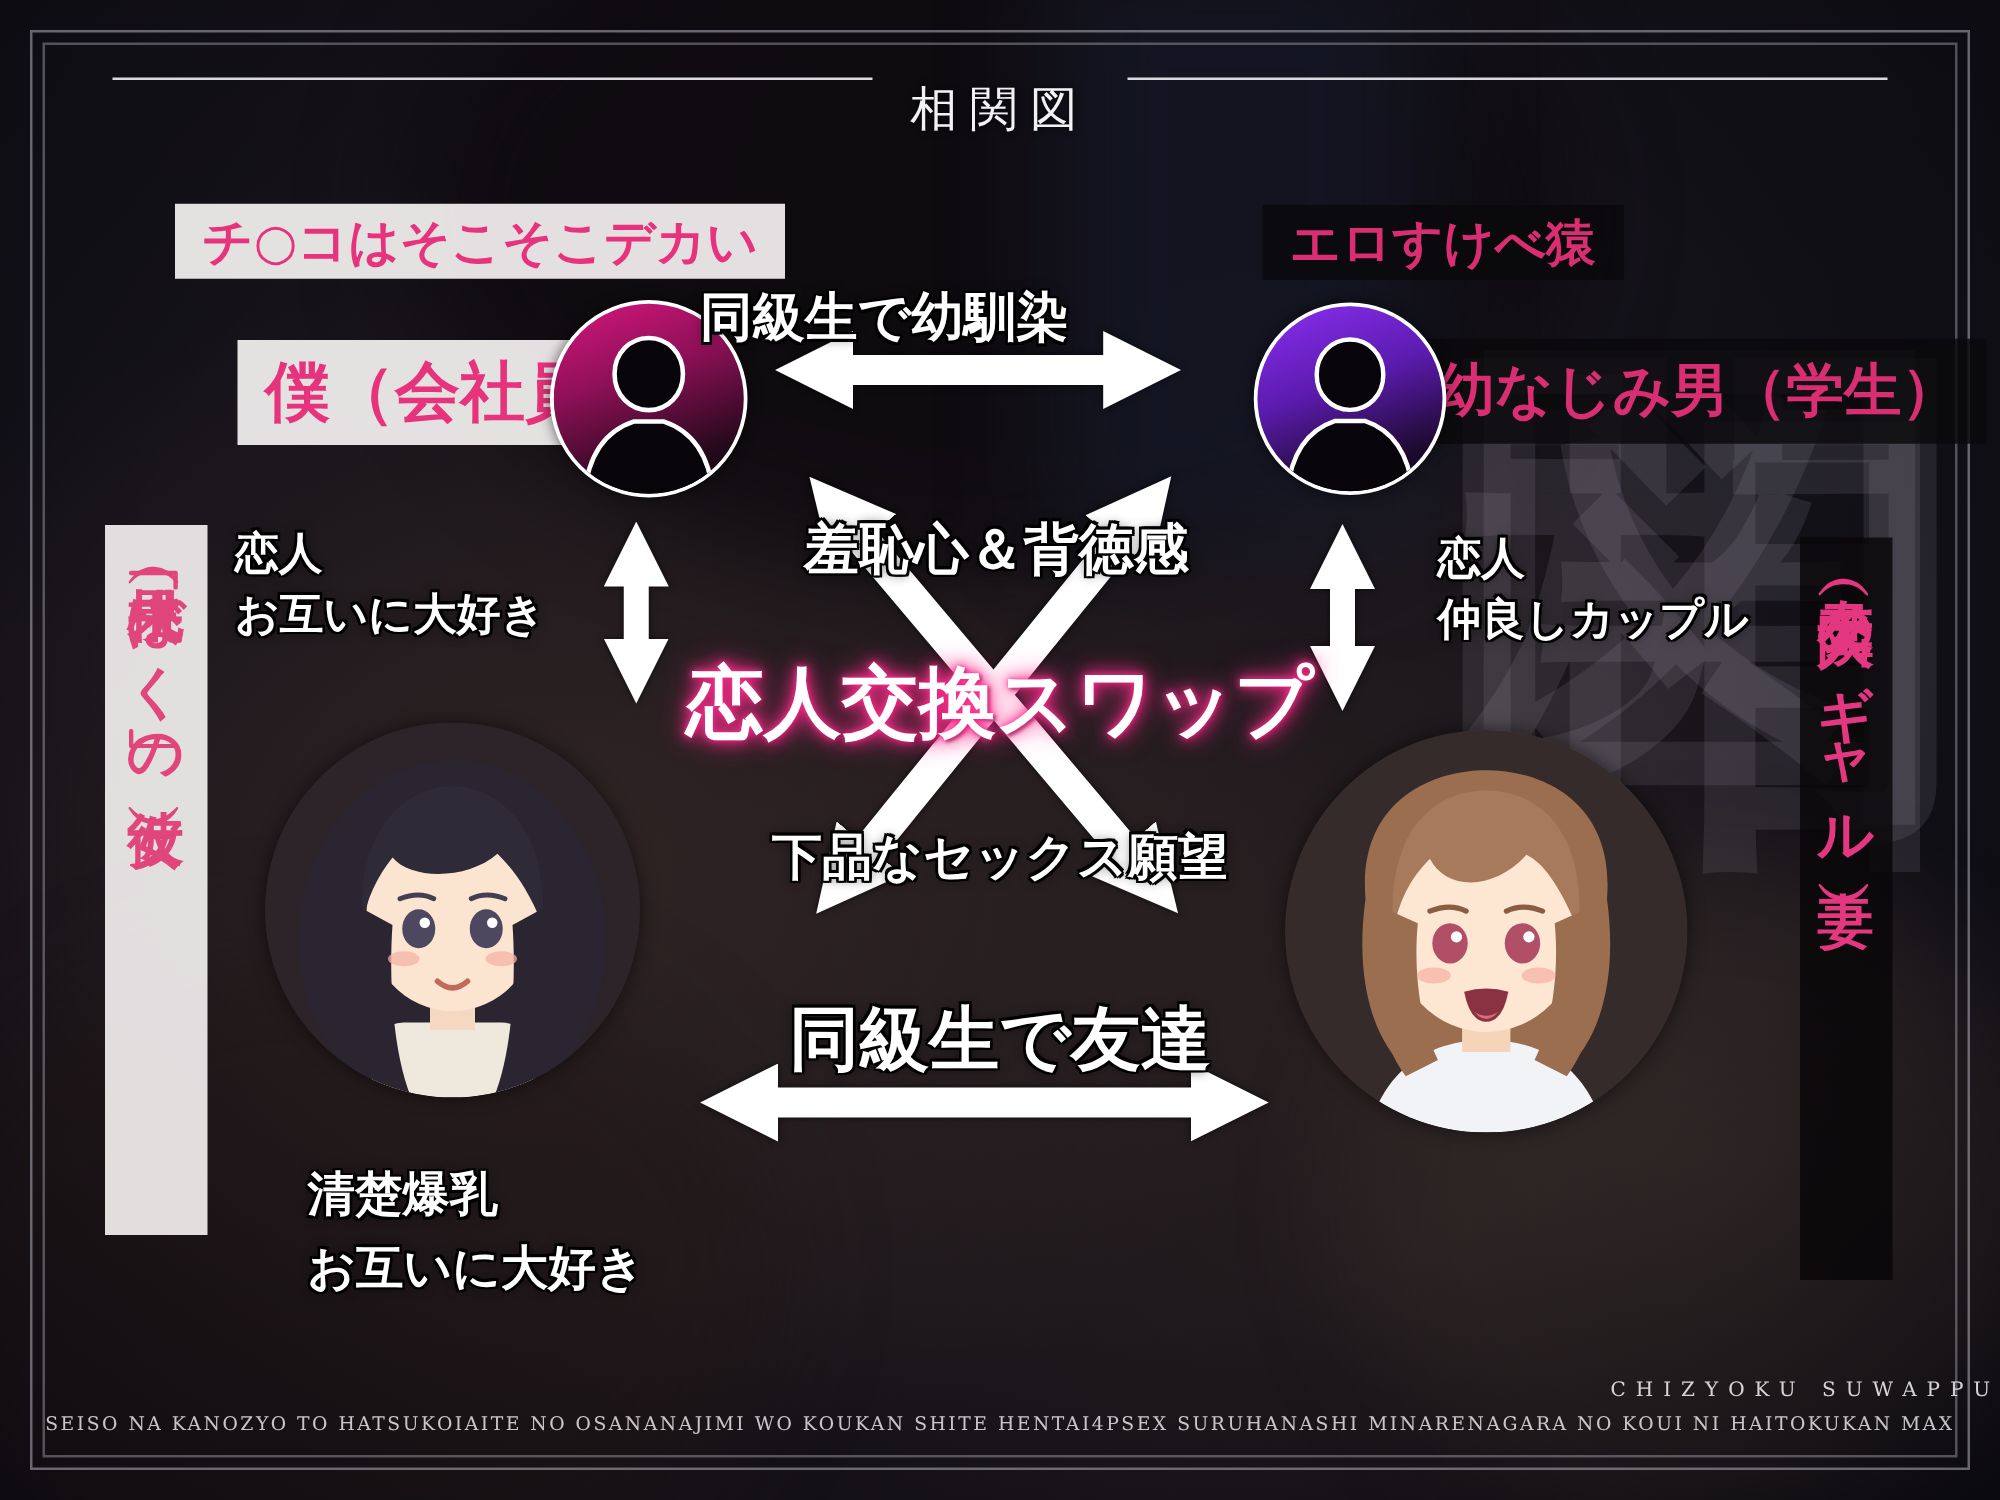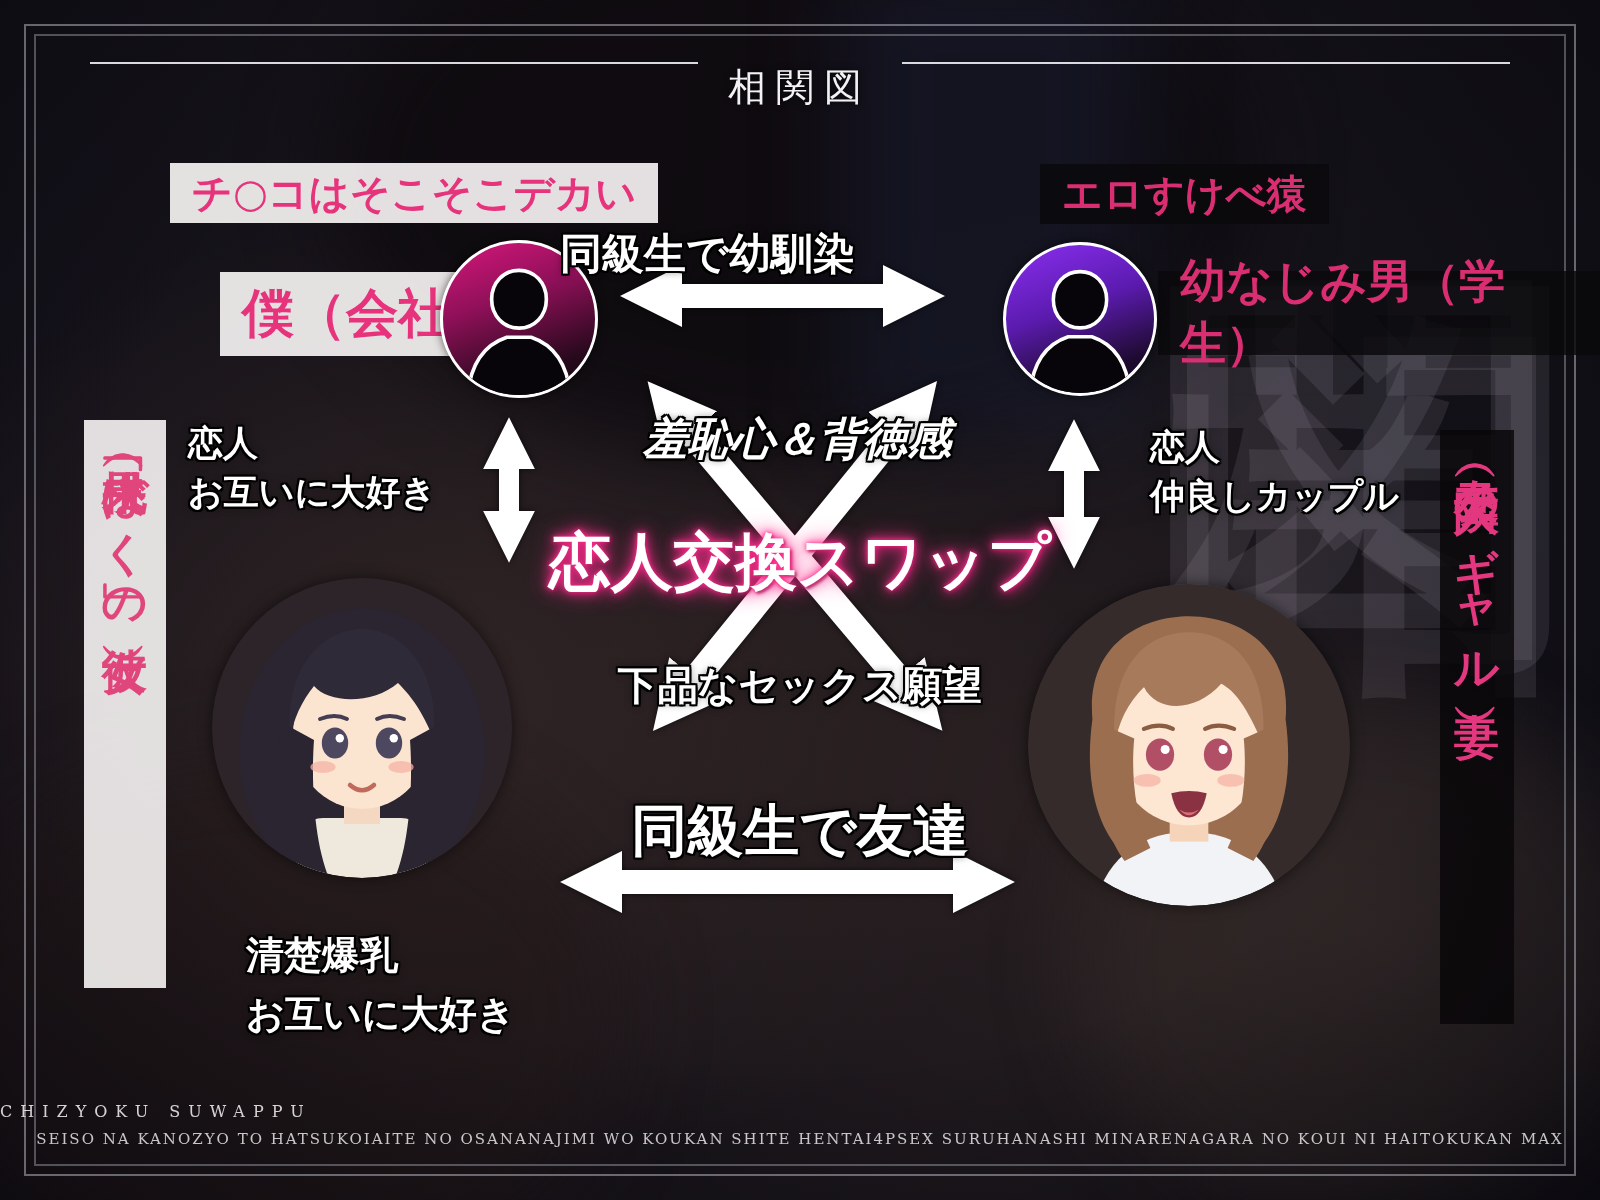--- a/index.html
+++ b/index.html
@@ -23,21 +23,21 @@
     writing-mode:vertical-rl;font-size:410px;line-height:1.08;font-weight:bold;
     color:rgba(196,192,206,.11);user-select:none;white-space:nowrap;
   }
   .frame{position:absolute;pointer-events:none;}
   .frame.outer{inset:24px;border:2px solid rgba(176,176,188,.55);}
   .frame.inner{inset:34px;border:2px solid rgba(176,176,188,.42);}
   .title-wrap{position:absolute;left:90px;right:90px;top:62px;display:flex;gap:30px;}
   .title-line{flex:1;height:2px;background:rgba(240,240,245,.9);}
   .title-text{font-size:38px;letter-spacing:10px;color:#f2f2f5;text-shadow:0 0 6px rgba(0,0,0,.8);}
   .arrows{position:absolute;inset:0;filter:drop-shadow(0 0 3px rgba(0,0,0,.65));}
-  .tagbox{position:absolute;display:flex;align-items:center;padding:0 22px;font-weight:bold;margin-left:30px;}
+  .tagbox{position:absolute;display:flex;align-items:center;padding:0 22px;font-weight:bold;}
   .lightbox{background:rgba(244,241,241,.93);color:#e7327c;}
   .darkbox{background:rgba(10,8,11,.82);color:#d92e72;}
   .tag-tl{left:140px;top:163px;height:60px;font-size:40px;}
   .name-tl{left:190px;top:272px;height:84px;font-size:52px;}
   .tag-tr{left:1010px;top:164px;height:60px;font-size:40px;}
   .name-tr{left:1128px;top:271px;height:84px;font-size:46px;}
   .avatar{position:absolute;border-radius:50%;border:3px solid #fff;overflow:hidden;box-shadow:0 0 10px rgba(0,0,0,.6);}
   .avatar-tl{left:440px;top:240px;width:152px;height:152px;background:linear-gradient(160deg,#d6177c 0%,#8e1058 38%,#27091c 78%,#0a050c 100%);}
   .avatar-tr{left:1003px;top:242px;width:148px;height:148px;background:linear-gradient(160deg,#8a2ff0 0%,#5c1bb0 42%,#1d0a2e 80%,#0b0612 100%);}
   .avatar svg{width:100%;height:100%;display:block;}
@@ -48,39 +48,39 @@
   .outlined{
     color:#fff;
     text-shadow:2px 2px 0 #000,-2px 2px 0 #000,2px -2px 0 #000,-2px -2px 0 #000,
                 0 2px 0 #000,0 -2px 0 #000,2px 0 0 #000,-2px 0 0 #000,0 0 9px rgba(0,0,0,.65);
   }
   .rel-top{position:absolute;left:560px;width:480px;top:226px;text-align:left;font-size:42px;font-weight:bold;}
   .rel-side{position:absolute;font-weight:bold;line-height:1.4;}
   .rel-left{left:188px;top:418px;font-size:35px;}
   .rel-right{left:1150px;top:422px;font-size:35px;}
   .rel-side span{display:block;}
-  .cross-top{position:absolute;left:50%;top:410px;transform:translateX(-51%);font-size:44px;font-weight:bold;white-space:nowrap;font-style:italic;}
+  .cross-top{position:absolute;left:50%;top:410px;transform:translateX(-51%);font-size:44px;font-weight:bold;white-space:nowrap;}
   .cross-main{
     position:absolute;left:50%;top:520px;transform:translateX(-50%);
     font-size:62px;font-weight:bold;white-space:nowrap;color:#fff;
     text-shadow:0 0 5px #ff2e8e,0 0 12px #ff2e8e,0 0 22px #ff2e8e,2px 2px 3px rgba(40,0,18,.8);
   }
   .cross-bottom{position:absolute;left:50%;top:658px;transform:translateX(-50%);font-size:40px;font-weight:bold;white-space:nowrap;}
   .rel-bottom{position:absolute;left:50%;top:794px;transform:translateX(-50%);font-size:56px;font-weight:bold;white-space:nowrap;}
   .strip{position:absolute;display:flex;justify-content:center;align-items:flex-start;}
   .strip-left{left:84px;top:420px;width:82px;height:568px;background:rgba(243,240,240,.92);}
   .strip-right{left:1440px;top:430px;width:74px;height:594px;background:rgba(8,6,9,.82);}
   .strip .vtext{writing-mode:vertical-rl;font-size:45px;line-height:1;letter-spacing:3px;font-weight:600;padding-top:14px;}
   .strip-left .vtext{color:#e0457b;}
   .strip-right .vtext{color:#e3377f;}
   .desc{position:absolute;font-weight:bold;line-height:1.55;}
   .desc span{display:block;}
   .desc-bl{left:246px;top:926px;font-size:38px;}
   .desc-br{left:1040px;top:930px;font-size:36px;line-height:1.5;}
-  .footer1{position:absolute;left:0;right:0;top:1102px;text-align:left;font-size:16px;letter-spacing:8px;color:rgba(240,238,240,.88);white-space:nowrap;}
+  .footer1{position:absolute;left:0;right:0;top:1102px;text-align:right;font-size:16px;letter-spacing:8px;color:rgba(240,238,240,.88);white-space:nowrap;}
   .footer2{position:absolute;left:0;right:0;top:1130px;text-align:center;font-size:15px;letter-spacing:2px;color:rgba(240,238,240,.82);white-space:nowrap;}
 </style>
 </head>
 <body>
 
 <div id="canvas">
 
   <div class="bgshape bgA"></div>
   <div class="bgshape bgB"></div>
   <div class="bgshape bgC"></div>

